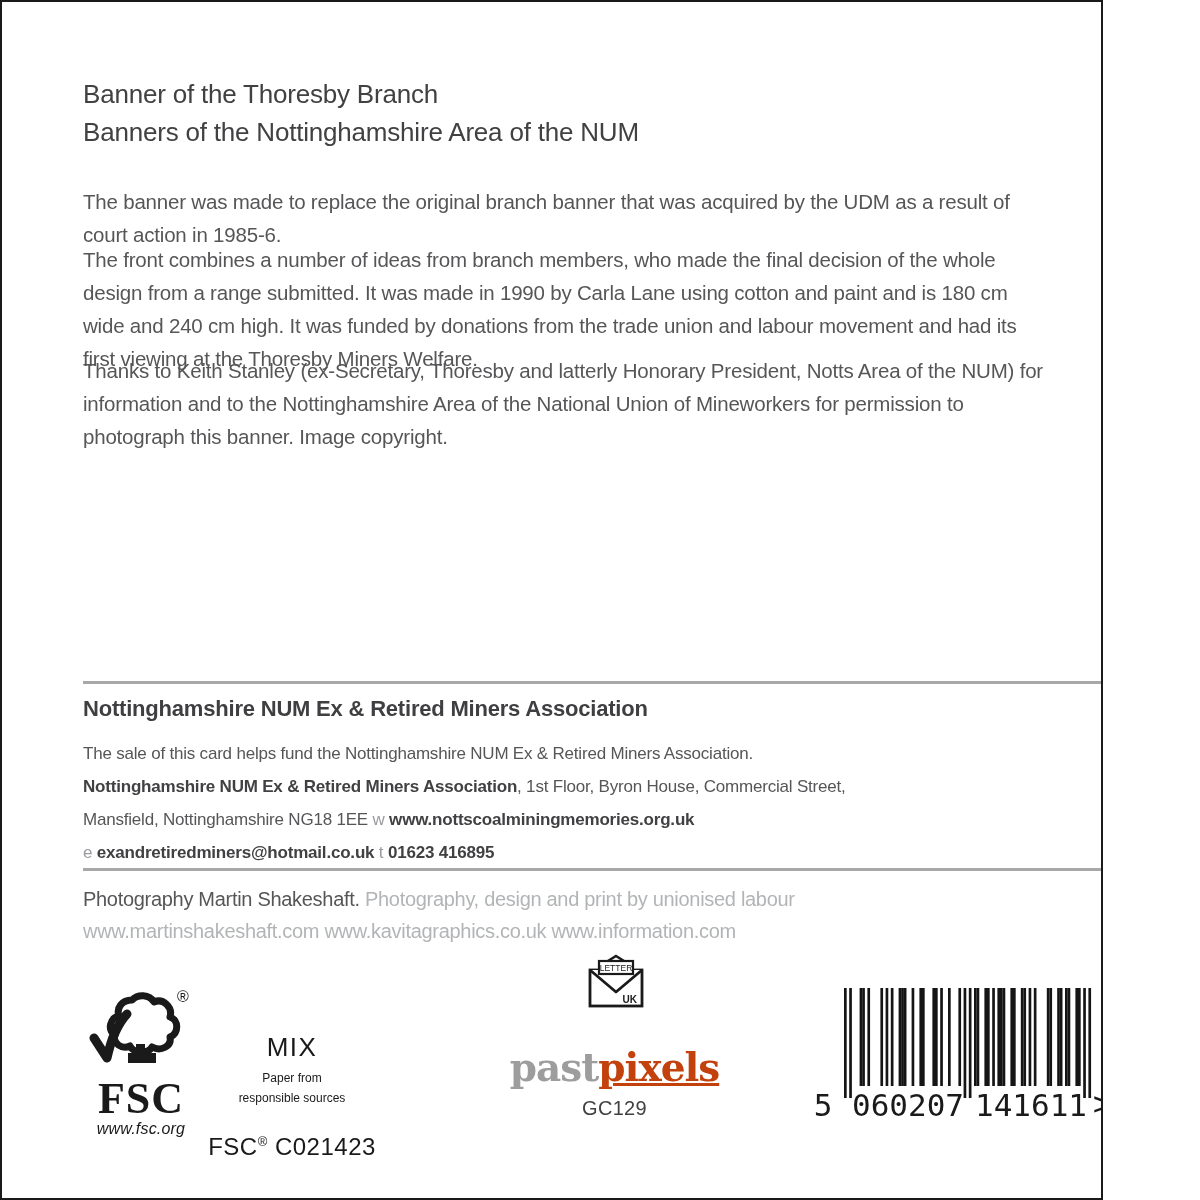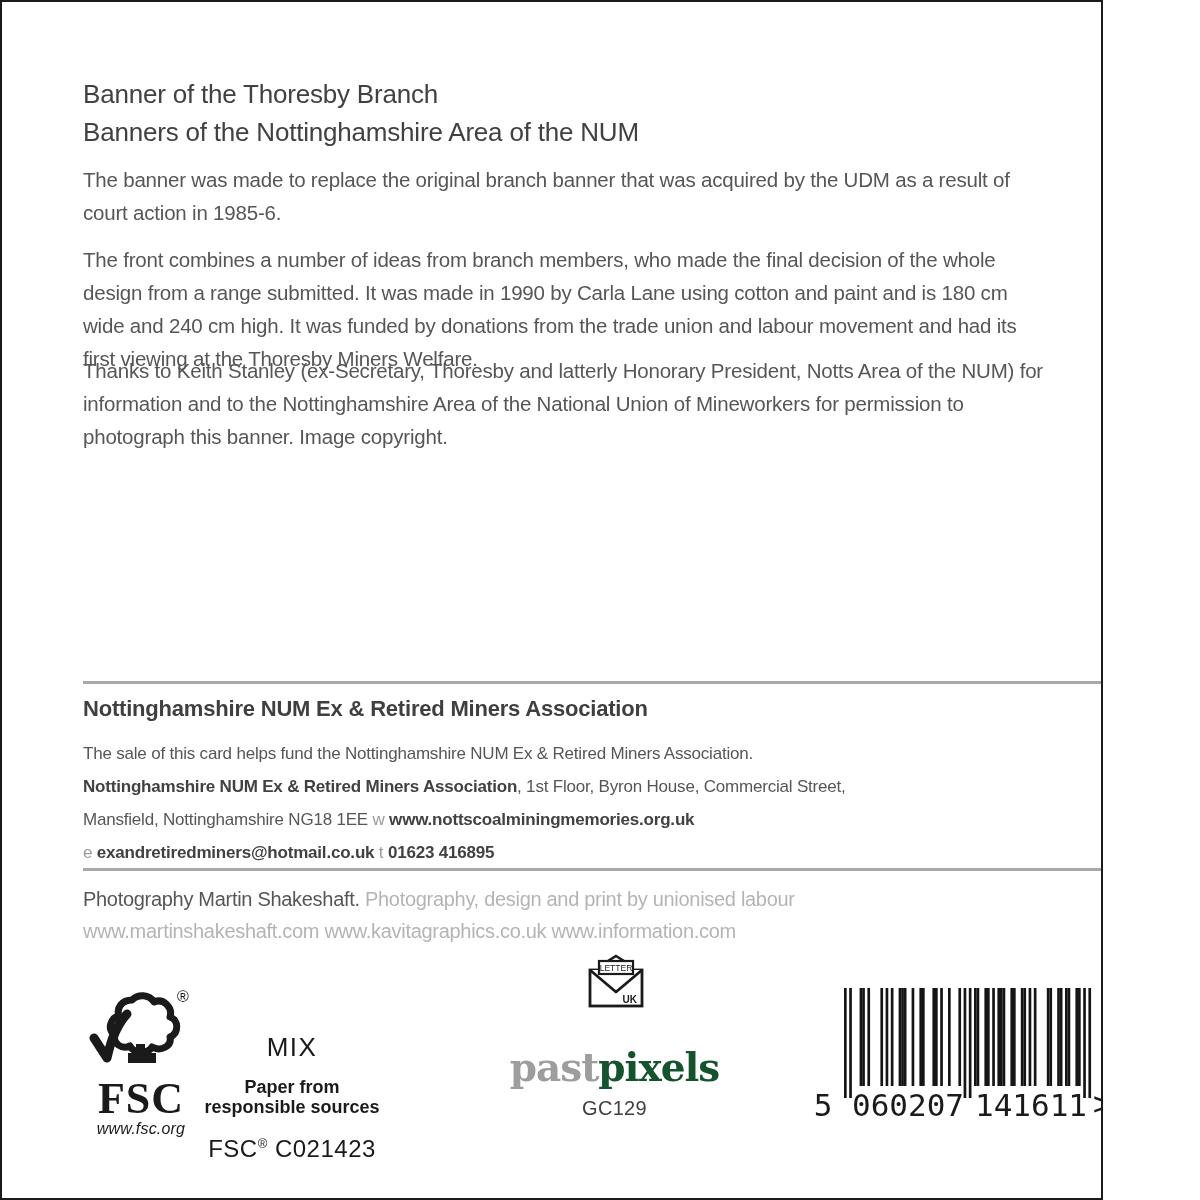--- a/index.html
+++ b/index.html
@@ -12,41 +12,41 @@
   .title{
     left:81px;top:73px;width:1060px;
     font-size:26px;line-height:38px;color:#414042;
     white-space:pre-line;letter-spacing:-0.2px;
   }
   .para{
     left:81px;width:1090px;
     font-size:20.5px;line-height:33px;color:#565658;
     white-space:pre-line;letter-spacing:-0.2px;
   }
-  .p1{top:161px;} .p2{top:241px;} .p3{top:352px;}
+  .p1{top:183px;} .p2{top:241px;} .p3{top:352px;}
   .divider{left:81px;width:1039px;height:3px;background:#a8a8a8;}
   .div1{top:679px;} .div2{top:866px;}
   .assoc-heading{
     left:81px;top:694px;font-size:22px;font-weight:bold;color:#3f3f41;
     letter-spacing:-0.2px;
   }
   .assoc-lines{left:81px;top:735px;width:1090px;font-size:17px;line-height:33px;color:#565658;letter-spacing:-0.2px;}
   .credit-lines{left:81px;top:881px;width:1090px;font-size:20px;line-height:32px;color:#565658;letter-spacing:-0.3px;}
   .line{display:block;}
   .b{font-weight:bold;color:#414042;}
   .g{color:#9a9a9e;}
   .lg{color:#b2b4b6;}
   
   .fsc-block{left:84px;top:986px;width:110px;text-align:center;color:#1a1a1a;}
   .fsc-word{font-family:"Liberation Serif",serif;font-weight:bold;font-size:44px;line-height:42px;letter-spacing:1px;}
   .fsc-url{font-size:16px;line-height:18px;letter-spacing:0.2px;font-style:italic;}
   .mix-block{left:195px;top:1030px;width:190px;text-align:center;color:#1a1a1a;}
   .mix-title{font-size:26px;line-height:30px;letter-spacing:1.5px;}
-  .mix-sub{font-size:18px;line-height:20px;font-weight:bold;margin-top:15px;}
-  .mix-cert{font-size:24px;line-height:33px;margin-top:10px;letter-spacing:0.5px;}
+  .mix-sub{font-size:12px;line-height:20px;font-weight:normal;margin-top:6px;}
+  .mix-cert{font-size:24px;line-height:28px;margin-top:20px;letter-spacing:0.5px;}
   .mix-cert sup{font-size:13px;}
   .pp-block{left:505px;top:1044px;width:215px;text-align:center;}
   .pp-word{font-family:"DejaVu Serif",serif;font-weight:bold;font-size:39px;line-height:42px;letter-spacing:-1px;}
   .pp-code{font-size:20px;color:#414042;margin-top:9px;letter-spacing:0.3px;}
   .envelope{left:584px;top:952px;}
   .barcode{left:795px;top:986px;}
 </style>
 </head>
 <body>
 
@@ -108,21 +108,21 @@
       <rect x="4" y="16" width="52" height="36" fill="#ffffff" stroke="#1a1a1a" stroke-width="2.8"></rect>
       <polyline points="4,16 30,38 56,16" fill="#ffffff" stroke="#1a1a1a" stroke-width="2.8" stroke-linejoin="round"></polyline>
       <rect x="13" y="7" width="34" height="13" fill="#ffffff" stroke="#1a1a1a" stroke-width="2.2"></rect>
       <text x="30" y="17" font-size="8.5" fill="#1a1a1a" text-anchor="middle" font-family="Liberation Sans, sans-serif">LETTER</text>
       <text x="51" y="49" font-size="10" font-weight="bold" fill="#1a1a1a" text-anchor="end" font-family="Liberation Sans, sans-serif">UK</text>
     </svg>
   </div>
 
   <div class="abs pp-block">
     <div class="pp-word">
-      <span id="pp-gray" style="color: rgb(157, 157, 157);">past</span><span id="pp-pink" style="color: #14532d;">pixels</span>
+      <span id="pp-gray" style="color: rgb(157, 157, 157);">past</span><span id="pp-pink" style="color: #c2410c; text-decoration: underline;">pixels</span>
     </div>
     <div class="pp-code">GC129</div>
   </div>
 
   <div class="abs barcode">
     <svg width="322" height="134" viewBox="0 0 322 134">
         <rect x="47.00" y="0" width="2.68" height="110" fill="#151515"></rect>
         <rect x="52.20" y="0" width="2.68" height="110" fill="#151515"></rect>
         <rect x="62.60" y="0" width="2.68" height="98" fill="#151515"></rect>
         <rect x="65.20" y="0" width="2.68" height="98" fill="#151515"></rect>

